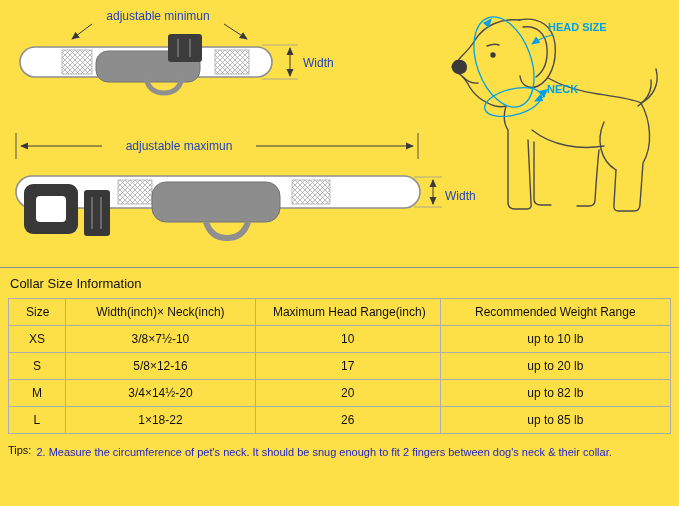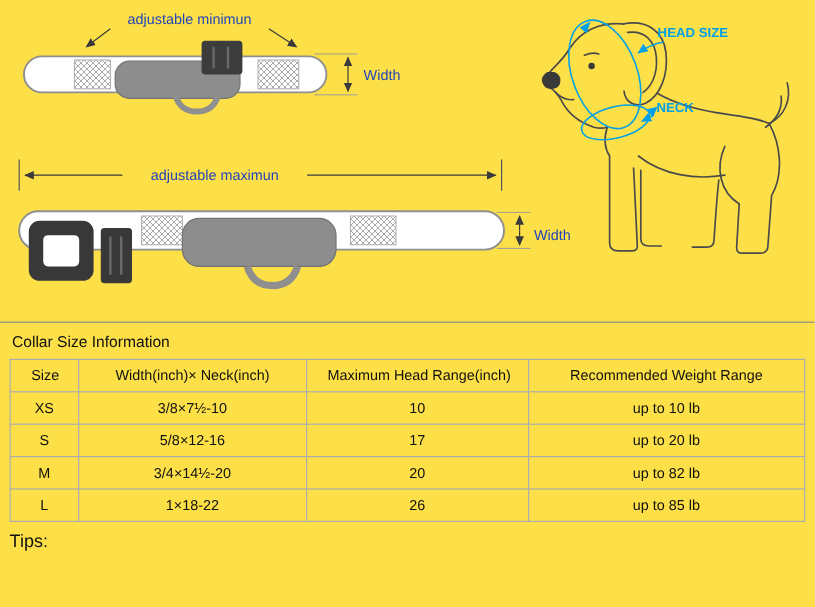--- a/index.html
+++ b/index.html
@@ -14,21 +14,21 @@
   svg text { font-family: "Liberation Sans", sans-serif; }
   .divider { border-top: 1px solid #8c8c8c; height: 0; }
   .section-title { font-size: 13px; padding: 8px 0 7px 10px; color: #111; }
   table.size-table { border-collapse: collapse; table-layout: fixed; width: 663px; margin: 0 8px; }
   .size-table th, .size-table td {
     border: 1px solid #adadad;
     font-weight: 400; font-size: 12px; text-align: center;
     padding: 5px 17px; line-height: 16px; color: #111;
     overflow: hidden; white-space: nowrap;
   }
-  .tips-row { display: flex; align-items: flex-start; font-size: 15px; padding: 9px 4px 0 8px; line-height: 15px; }
+  .tips-row { display: flex; align-items: flex-start; font-size: 11px; padding: 9px 4px 0 8px; line-height: 15px; }
   .tips-label { color: #111; flex: 0 0 auto; margin-right: 5px; }
   .tip-line-1 { color: #ff0000; white-space: pre-wrap; }
   .tip-line-2 { color: #2222cc; white-space: pre-wrap; margin-top: 2px; }
 </style>
 </head>
 <body>
 
 <div class="page">
 
   <svg width="679" height="263" viewBox="0 0 679 263">
@@ -172,16 +172,17 @@
         <td>1×18-22</td>
         <td>26</td>
         <td>up to 85 lb</td>
       </tr>
     </tbody>
   </table>
 
   <div class="tips-row">
     <span class="tips-label">Tips:</span>
     <div>
+      <div class="tip-line-2">2. Measure the circumference of pet's neck. It should be snug enough to fit 2 fingers between dog's neck &amp; their collar.</div>
     </div>
   </div>
 
 </div>
 
 </body></html>

